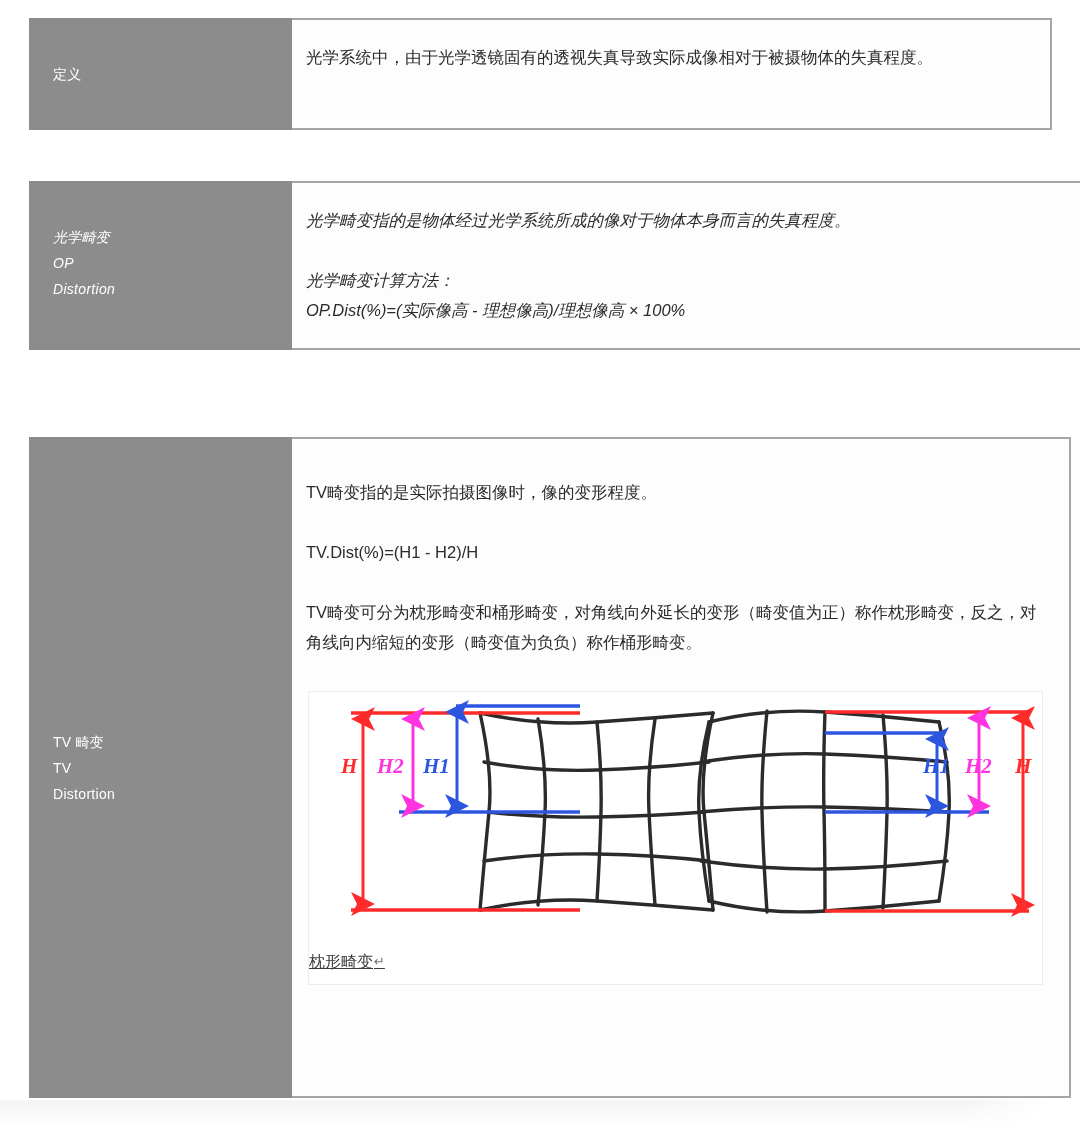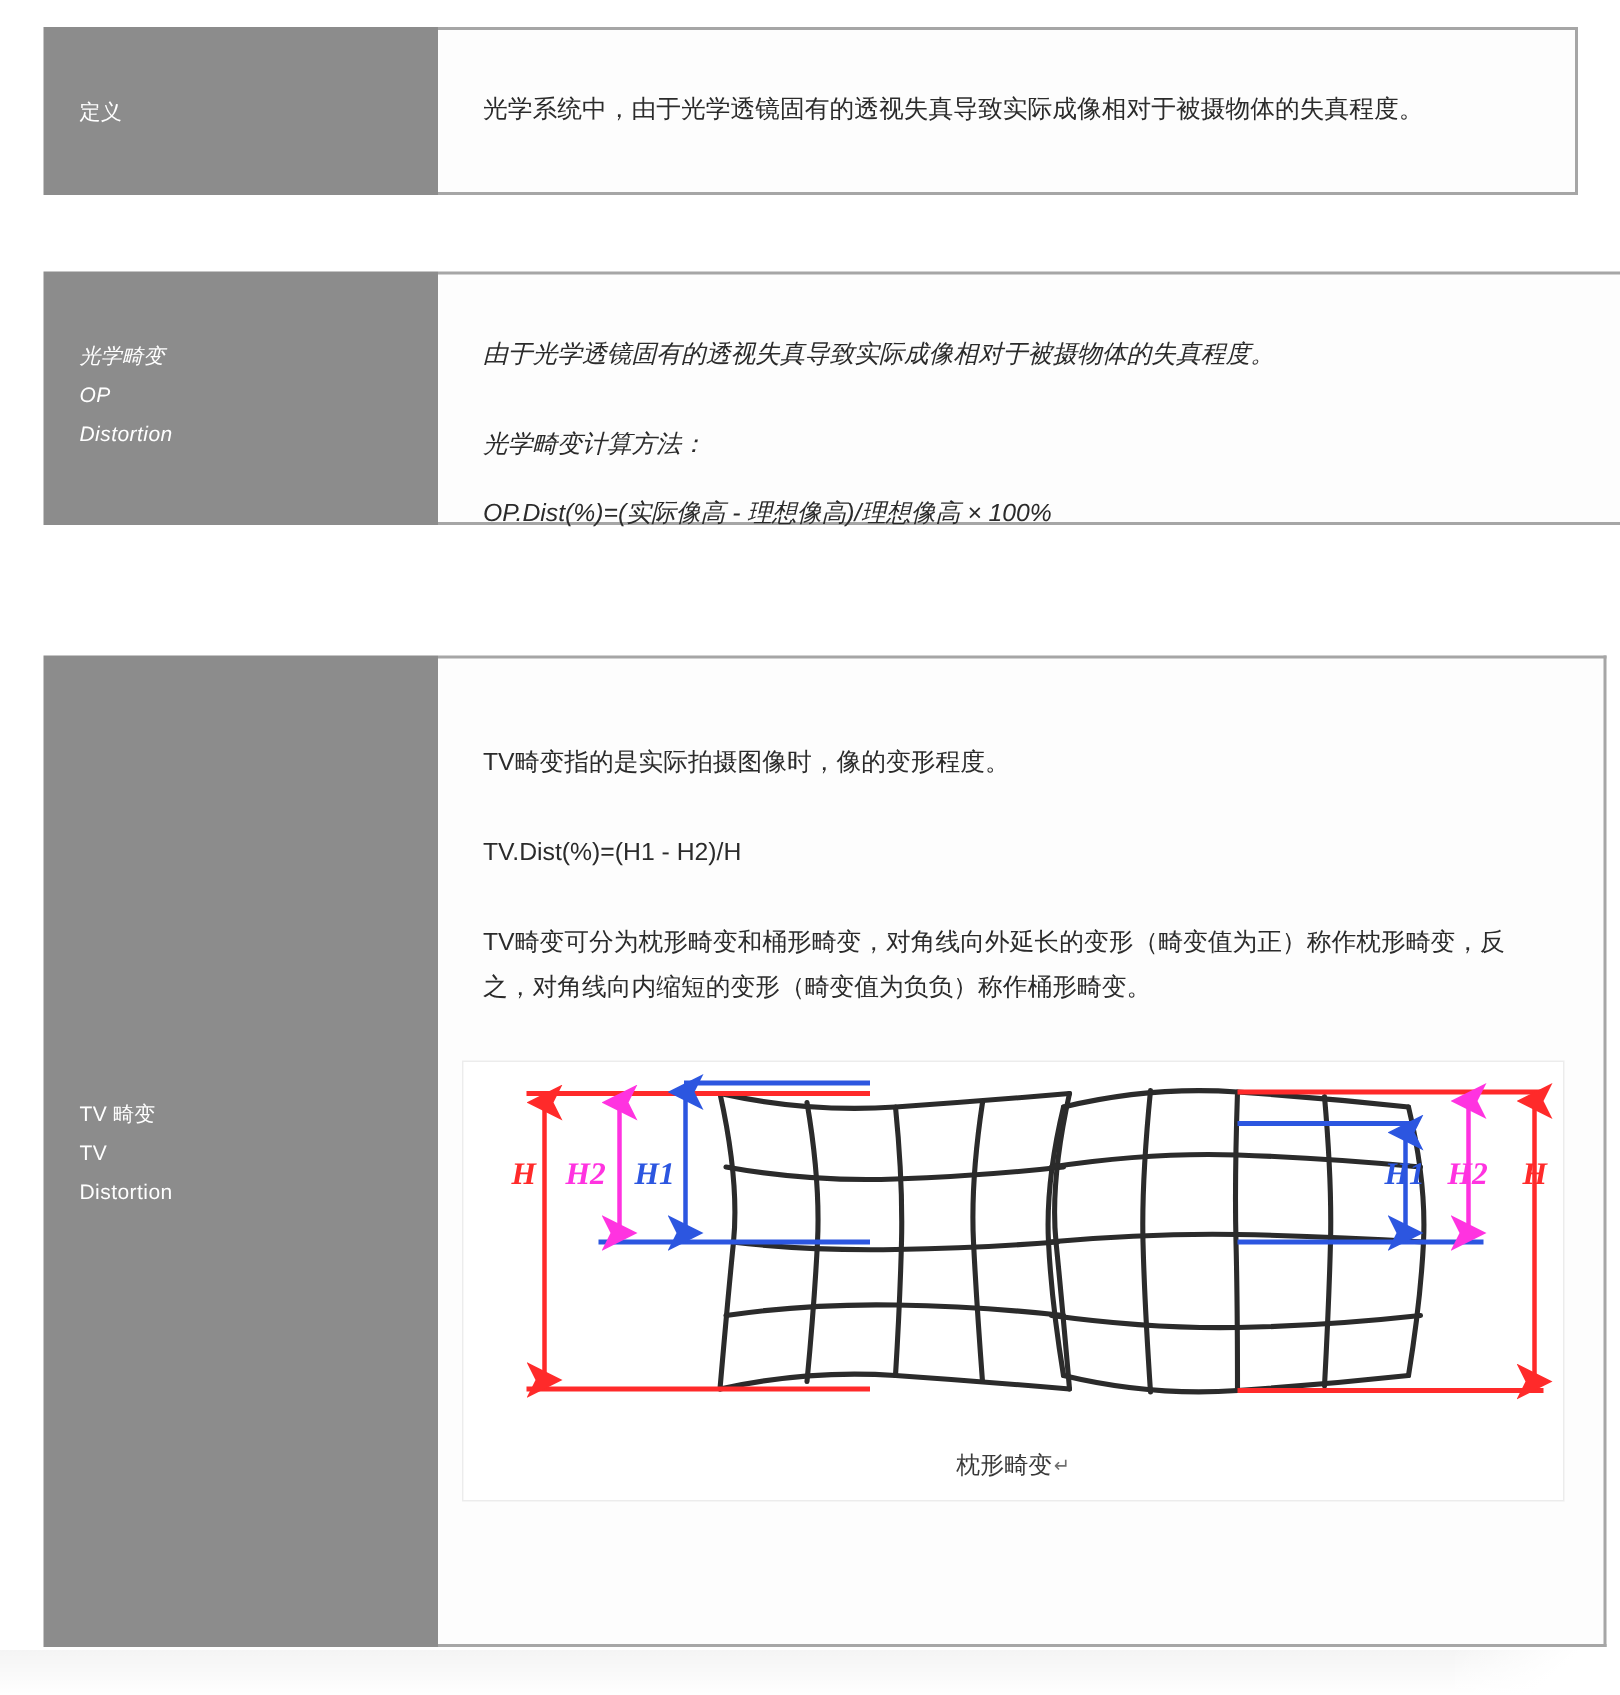--- a/index.html
+++ b/index.html
@@ -47,21 +47,21 @@
     border: 2px solid #a6a6a6;
     border-left: none;
     box-sizing: border-box;
     flex: 1 1 auto;
     padding: 22px 26px 18px 14px;
     color: #2b2b2b;
     font-size: 16.5px;
     line-height: 30px;
   }
   .content-cell p {
-    margin: 16px;
+    margin: 0;
   }
   .content-cell p + p { margin-top: 30px; }
   .content-cell p.tight + p.tight { margin-top: 0; }
 
   
   #row-definition { left: 29px; top: 18px; width: 1023px; height: 112px; }
   #row-definition .label-cell { flex-basis: 263px; }
 
   #row-op { left: 29px; top: 181px; width: 1075px; height: 169px; font-style: italic; }
   #row-op .label-cell { flex-basis: 263px; padding-bottom: 6px; }
@@ -86,21 +86,21 @@
     position: absolute;
     left: 0; right: 0;
     bottom: 12px;
     display: flex;
     font-size: 16px;
     color: #3a3a3a;
     line-height: 20px;
   }
   .fig-caption {
     flex: 1 1 50%;
-    text-align: center;
+    text-decoration: underline;
   }
   .pilcrow {
     color: #6f6f6f;
     font-size: 13px;
     vertical-align: 1px;
     margin-left: 1px;
   }
 
   
   #bottom-shadow {
@@ -136,21 +136,21 @@
     </div>
   </div>
 
   <div class="table-block" id="row-op">
     <div class="label-cell">
       <div class="line">光学畸变</div>
       <div class="line en">OP</div>
       <div class="line en">Distortion</div>
     </div>
     <div class="content-cell">
-      <p>由于光学透镜固有的透视失真导致实际成像相对于被摄物体的失真程度。</p>
+      <p>光学畸变指的是物体经过光学系统所成的像对于物体本身而言的失真程度。</p>
       <p class="tight">光学畸变计算方法：</p>
       <p class="tight">OP.Dist(%)=(实际像高 - 理想像高)/理想像高 × 100%</p>
     </div>
   </div>
 
   <div class="table-block" id="row-tv">
     <div class="label-cell">
       <div class="line">TV 畸变</div>
       <div class="line en">TV</div>
       <div class="line en">Distortion</div>

